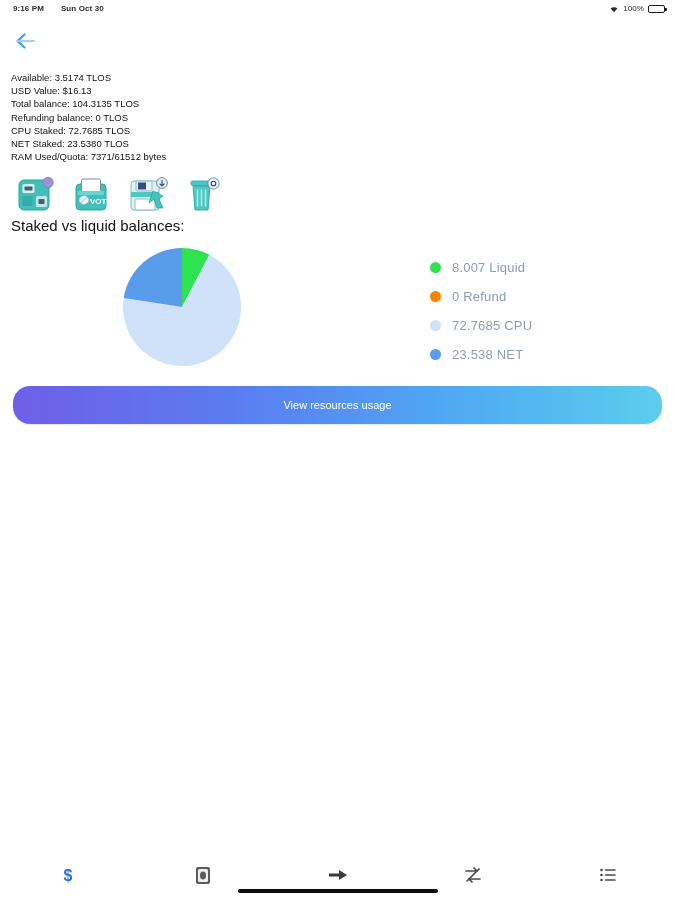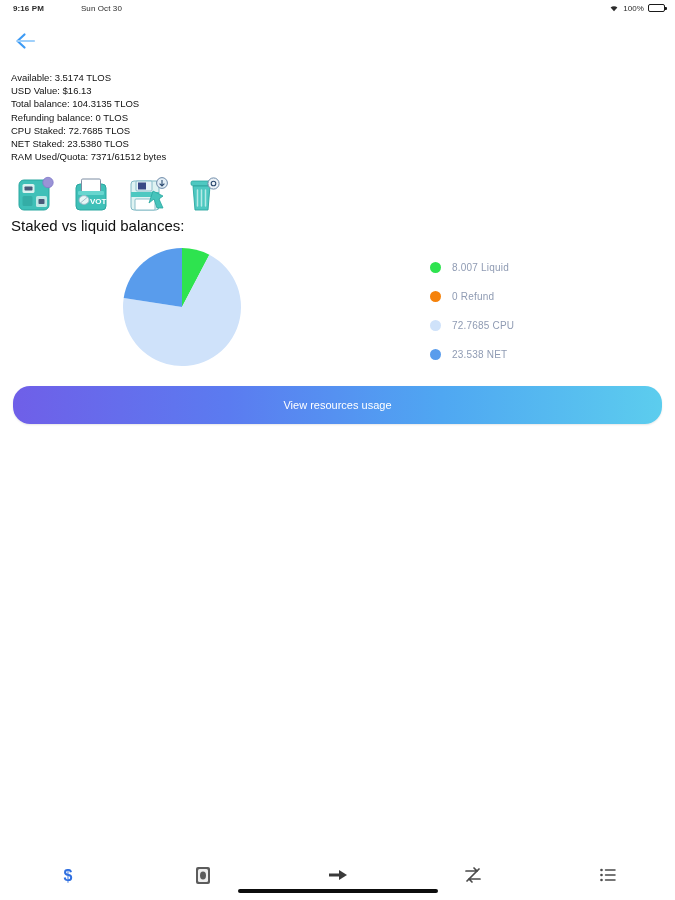--- a/index.html
+++ b/index.html
@@ -10,24 +10,24 @@
     -webkit-font-smoothing: antialiased;
   }
   body { position: relative; overflow: hidden; }
 
   
   .statusbar {
     position: absolute; top: 0; left: 0; width: 675px; height: 16px;
     display: flex; align-items: center;
     font-size: 8px; color: #2b2b2b; letter-spacing: .1px;
   }
-  .sb-left { display: flex; align-items: center; gap: 6px; margin-left: 13px; }
-  .sb-right { margin-left: auto; margin-right: 10px; display: flex; align-items: center; gap: 4px; }
+  .sb-left { display: flex; align-items: center; gap: 17px; margin-left: 13px; }
+  .sb-right { margin-left: auto; margin-right: 10px; display: flex; align-items: flex-end; gap: 4px; }
   .sb-time { font-weight: 700; }
-  .sb-date { font-weight: 400; margin-left: 31px; }
+  .sb-date { font-weight: 700; }
   .wifi-ico { width: 10px; height: 8px; position: relative; }
   .wifi-ico svg { display: block; }
   .batt-pct { font-weight: 400; font-size: 8px; }
   .batt {
     width: 17px; height: 8px; border: 1px solid #1a1a1a; border-radius: 2px;
     position: relative; padding: 1px;
   }
   .batt::after {
     content: ""; position: absolute; right: -3px; top: 2.2px;
     width: 1.6px; height: 3px; background: #1a1a1a; border-radius: 0 1px 1px 0;
@@ -62,21 +62,21 @@
     font-size: 15px; color: #111;
   }
   .pie-wrap { position: absolute; left: 122px; top: 247px; width: 120px; height: 120px; }
   .pie-wrap svg { display: block; }
 
   .legend { position: absolute; left: 430px; top: 253px; width: 180px; }
   .legend-row {
     display: flex; align-items: center; height: 29px; gap: 11px;
   }
   .legend-dot { width: 11px; height: 11px; border-radius: 50%; flex: 0 0 auto; }
-  .legend-txt { font-size: 10px; color: #8f9bb3; letter-spacing: .2px; }
+  .legend-txt { font-size: 13px; color: #8f9bb3; letter-spacing: .2px; }
 
   
   .cta {
     position: absolute; left: 13px; top: 386px; width: 649px; height: 38px;
     border-radius: 17px; border: none; cursor: pointer;
     background: linear-gradient(90deg, #6f5fe8 0%, #5b7bf0 33%, #4fa7f2 66%, #5ccdee 100%);
     color: #fff; font-size: 11px; font-family: "Liberation Sans", sans-serif;
     display: flex; align-items: center; justify-content: center;
     box-shadow: 0 1px 2px rgba(0,0,0,.10);
   }

